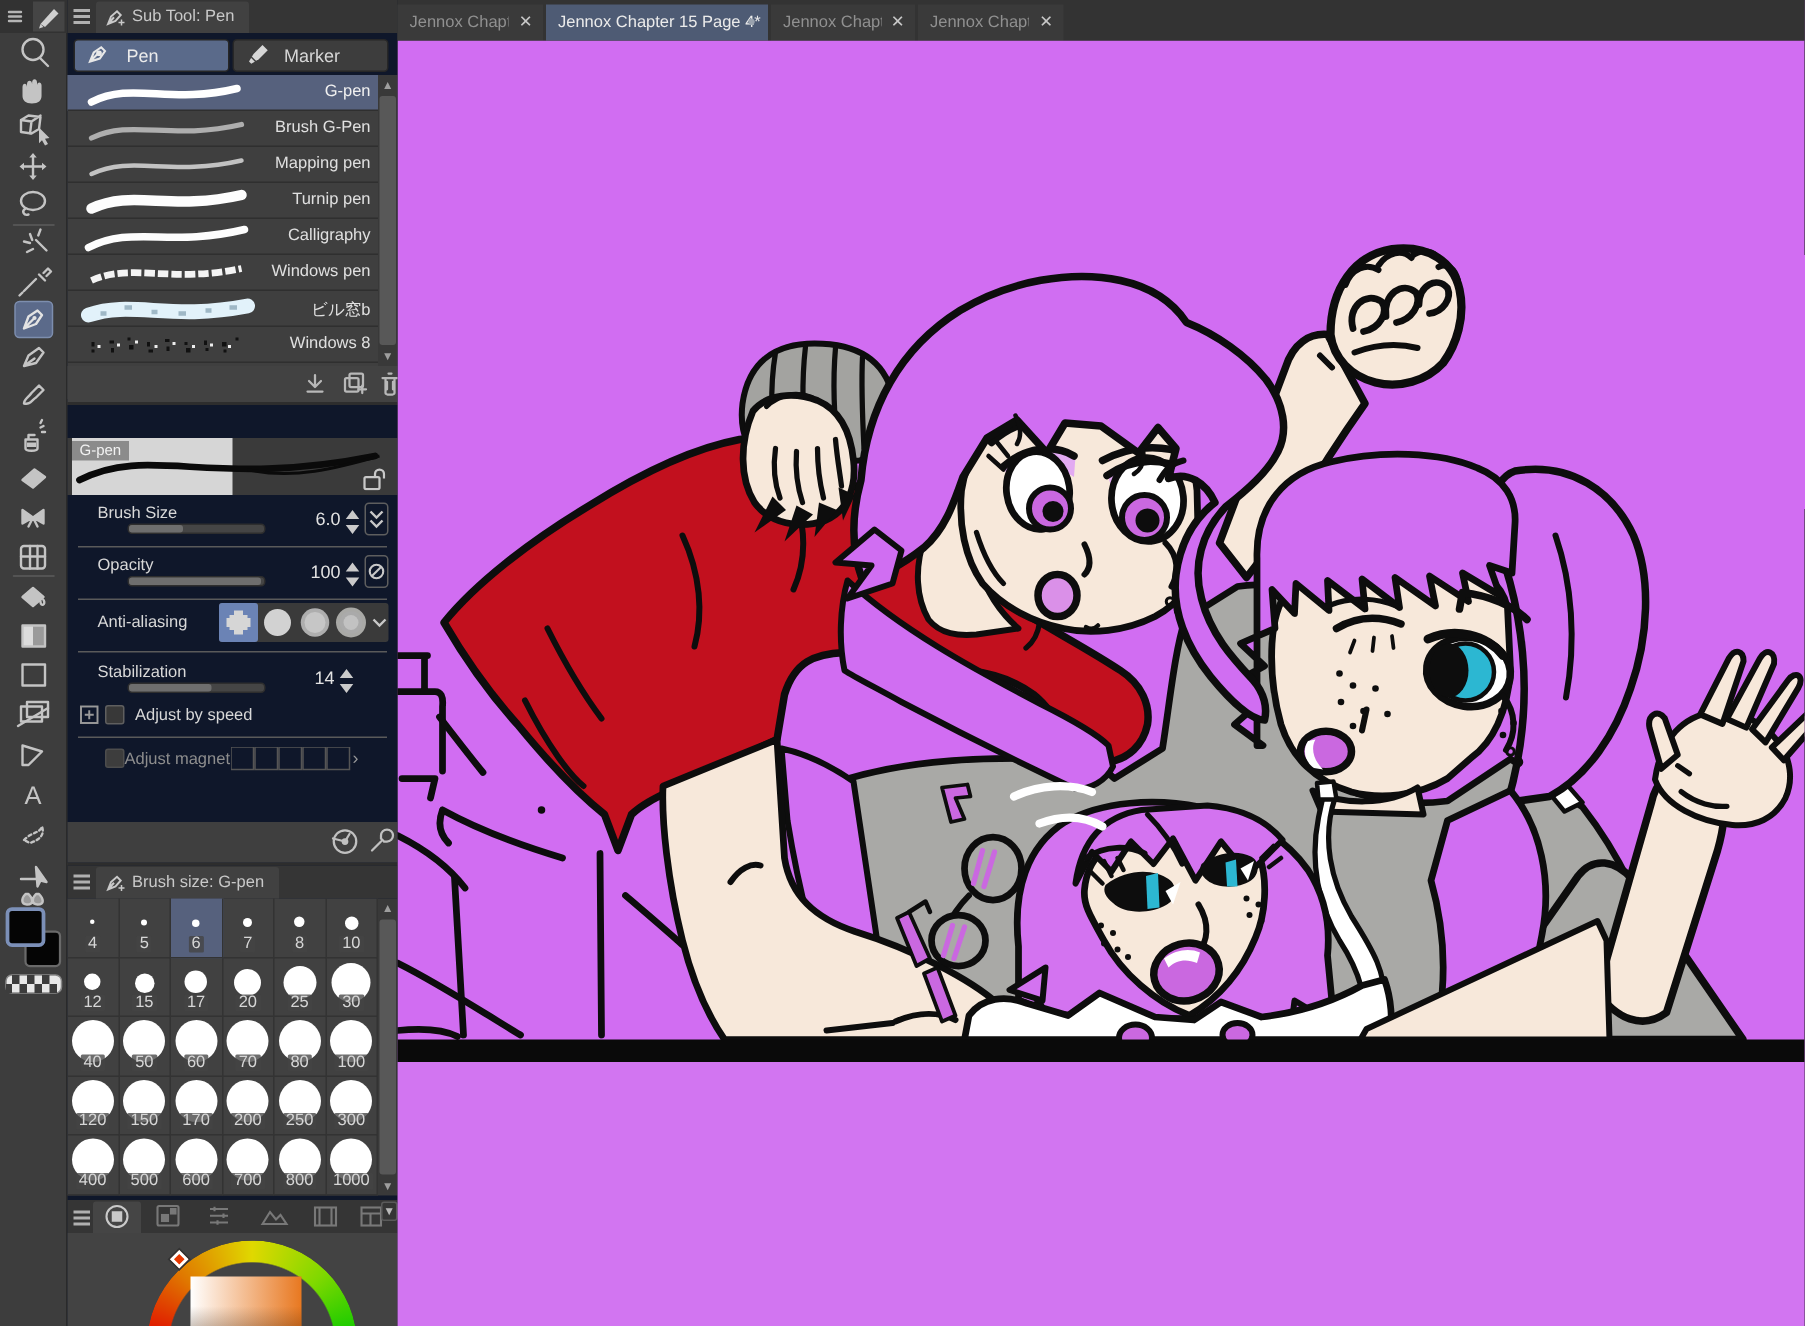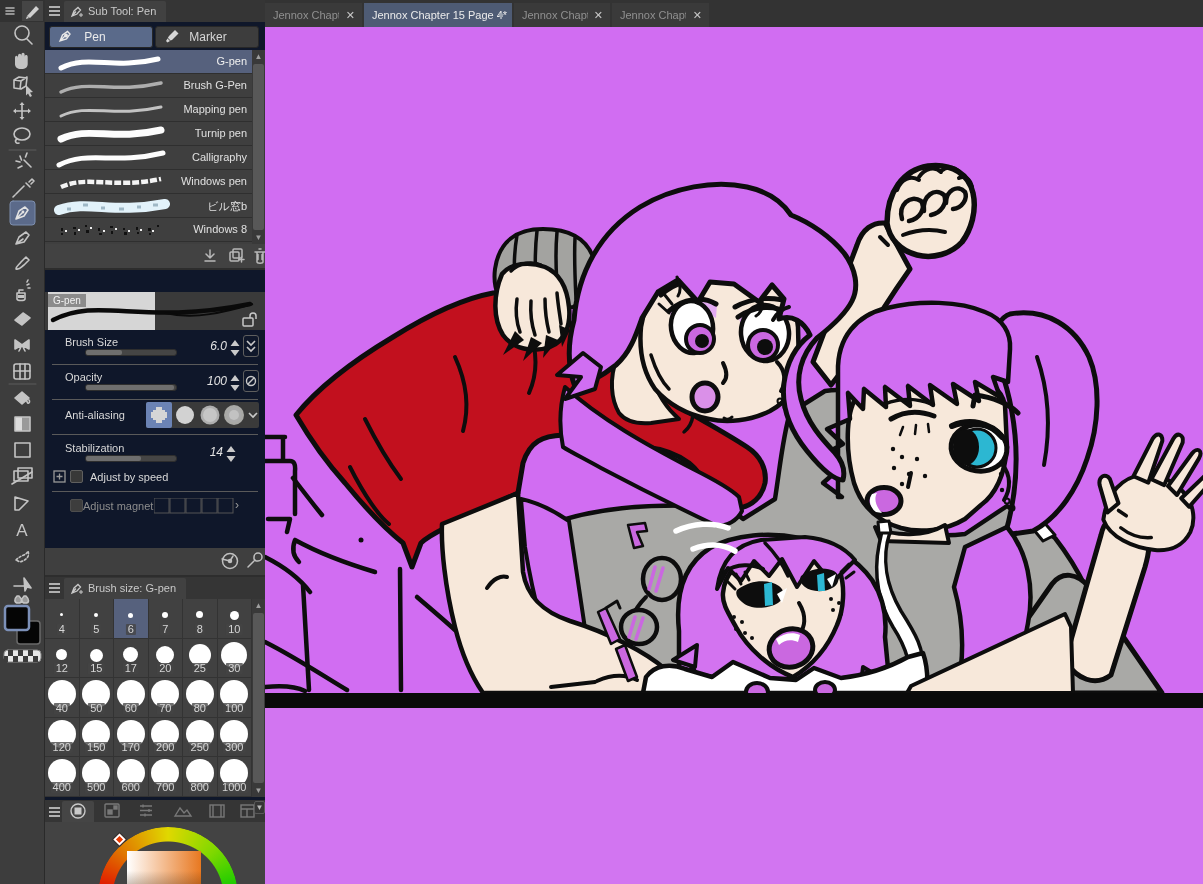--- a/index.html
+++ b/index.html
@@ -15,21 +15,21 @@
 .pham{position:absolute;left:4px;top:6px;width:11px;height:9px;color:#b0b0b0;}
 .ham{display:block;width:11px;height:2px;background:#b0b0b0;margin-bottom:2px;}
 #tabbar{left:265px;top:0;width:938px;height:27px;background:#333333;}
 .tab{position:absolute;top:3px;height:24px;background:#3a3a3a;color:#979797;font-size:11px;
 line-height:24px;padding:0 8px;white-space:nowrap;overflow:hidden;}
 .tab .x{position:absolute;right:7px;top:0;color:#c8c8c8;font-size:11px;}
 .ttxt{display:inline-block;max-width:66px;overflow:hidden;vertical-align:top;font-style:normal;}
 .tabactive{background:#4e5b74;color:#ebebeb;}
 #canvas{left:265px;top:27px;width:938px;height:857px;}
 .lbl{position:absolute;color:#d8d8d8;font-size:11px;}
-.val{position:absolute;color:#e2e2e2;font-size:12px;text-align:right;font-style:italic;}
+.val{position:absolute;color:#e2e2e2;font-size:12px;text-align:right;}
 .slider{position:absolute;height:7px;background:#454545;border:1px solid #2e2e2e;border-radius:3px;}
 .sfill{height:5px;background:#6e6e6e;border-radius:2px;}
 .sep{position:absolute;left:7px;width:206px;height:1px;background:#5a5a5a;}
 .sqbtn{position:absolute;width:16px;height:22px;border:1px solid #5e5e5e;border-radius:3px;}
 .strow{position:absolute;left:0;width:207px;height:24px;border-bottom:1px solid #2f2f2f;}
 .stk{position:absolute;left:8px;top:1px;}
 .stname{position:absolute;right:5px;top:5px;color:#e0e0e0;font-size:11px;}
 .bscell{position:absolute;width:34.5px;height:39.6px;border-right:1px solid #333;border-bottom:1px solid #333;}
 .bsc{position:absolute;left:50%;display:block;background:#fff;border-radius:50%;}
 .bsl{position:absolute;left:50%;transform:translateX(-50%);bottom:3px;color:#d6d6d6;font-size:11px;font-weight:normal;font-style:normal;background:rgba(68,68,68,.78);padding:0 2px;border-radius:1px;line-height:11px;}

